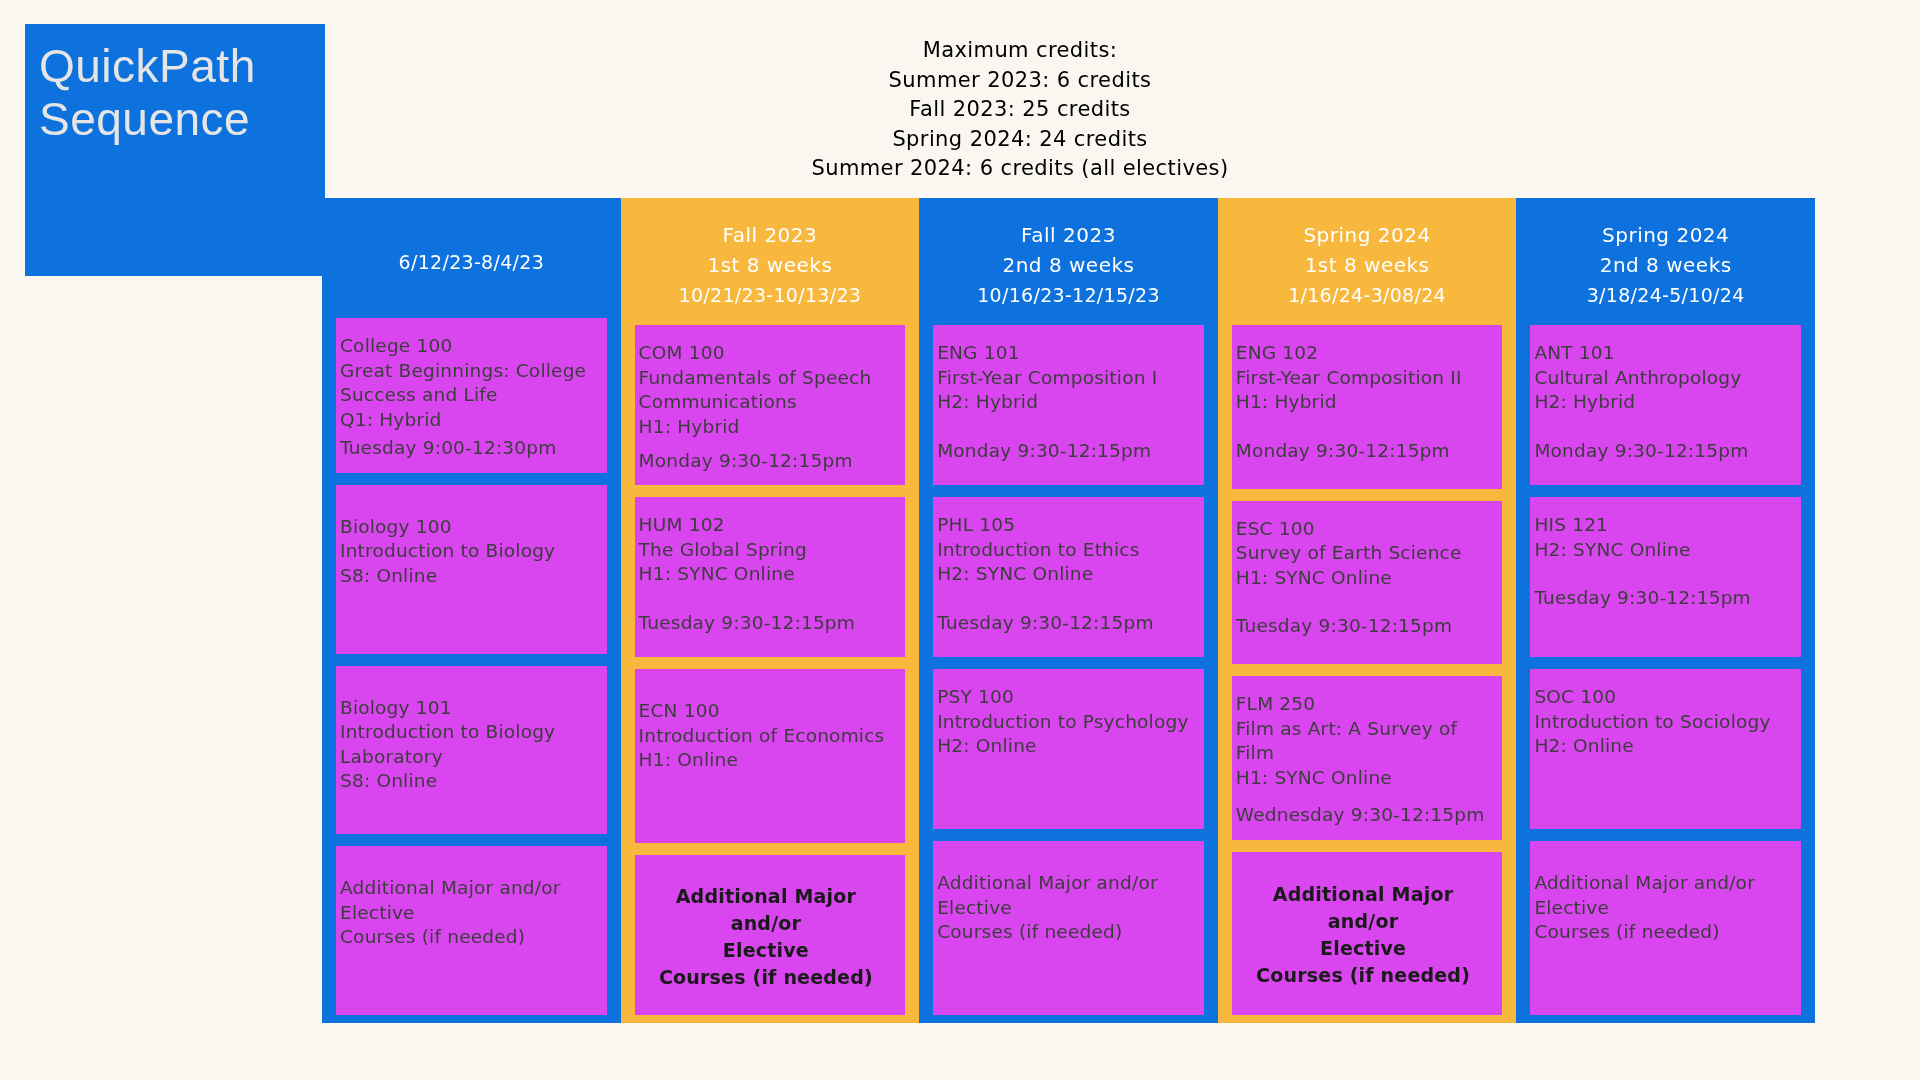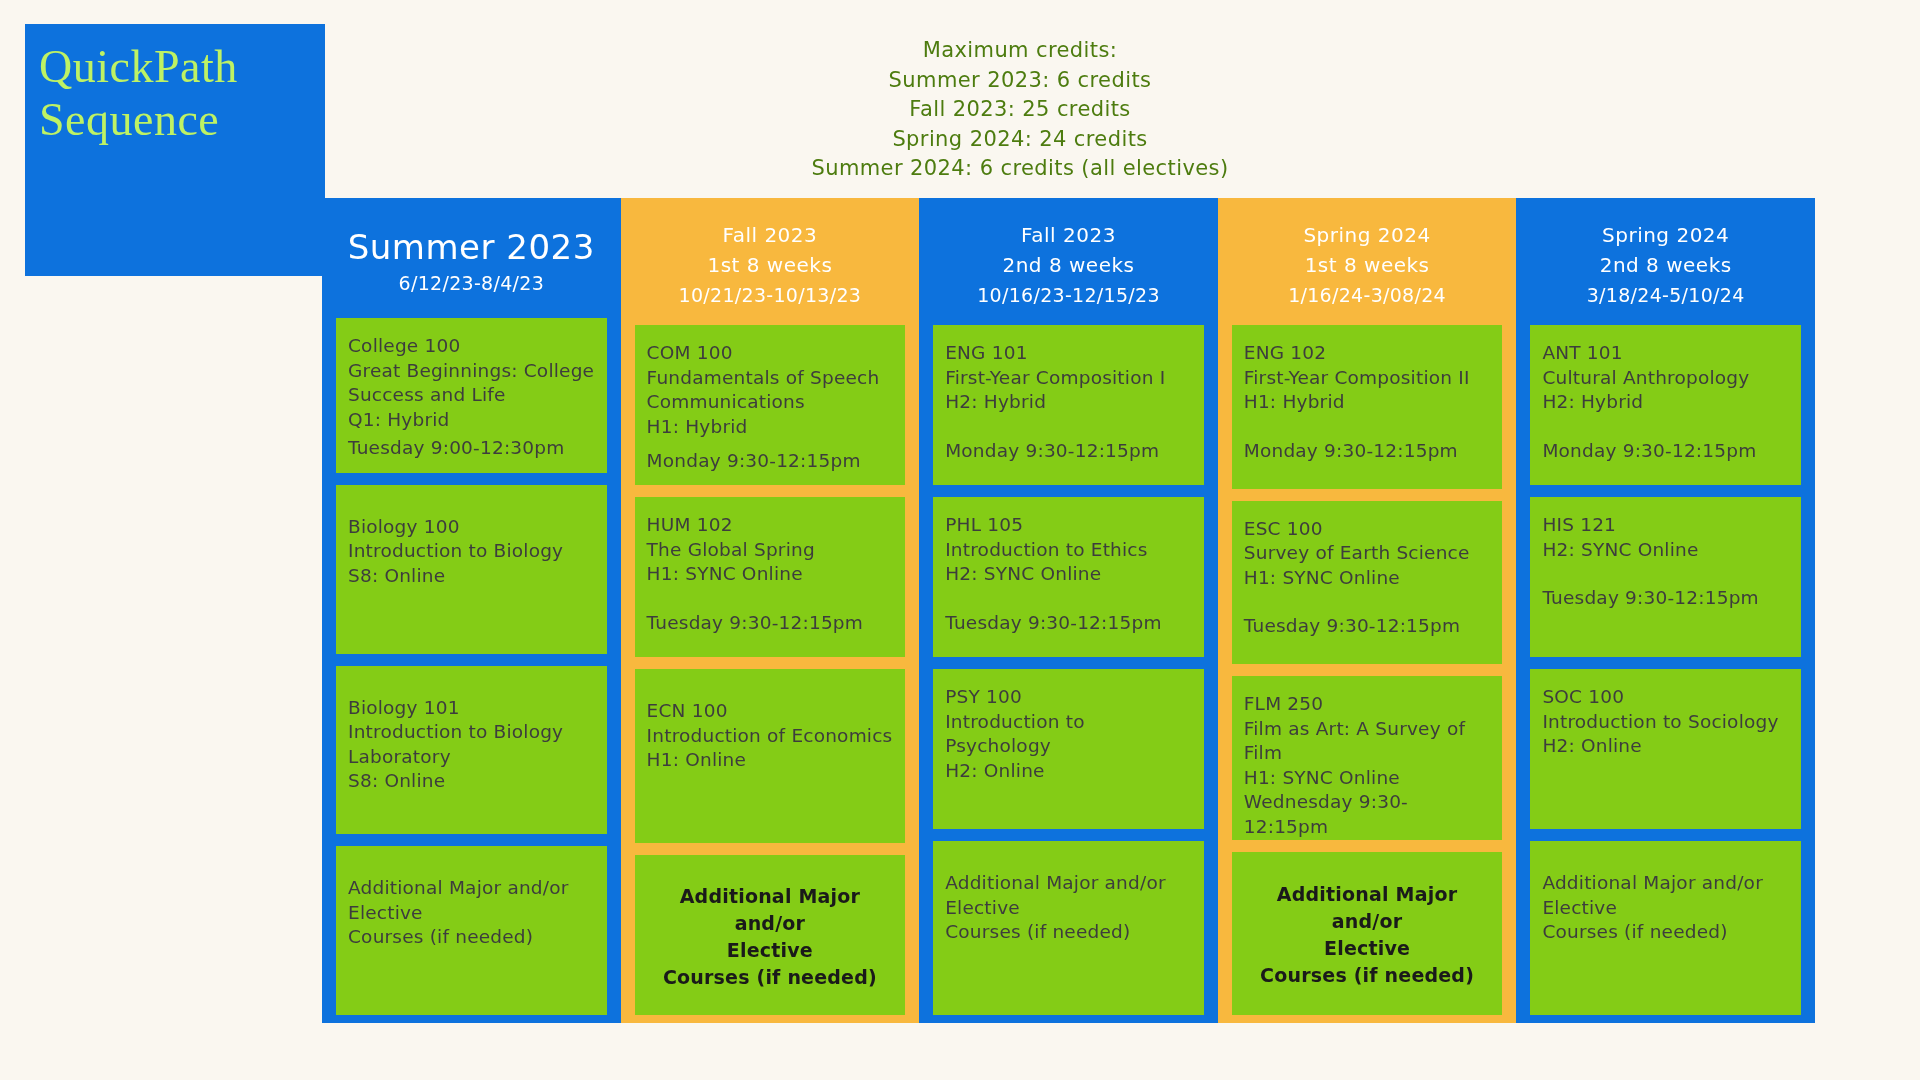--- a/index.html
+++ b/index.html
@@ -17,41 +17,41 @@
   #title-block {
     position: absolute;
     left: 25px;
     top: 24px;
     width: 300px;
     height: 252px;
     background: #0d72dd;
     padding: 16px 0 0 14px;
   }
   #title-block .title-line {
-    font-family: Liberation Serif, serif;
-    color: #bef264;
+    font-family: Liberation Sans, sans-serif;
+    color: #e5e5e5;
     font-size: 46px;
     line-height: 53px;
     letter-spacing: 0.5px;
     white-space: nowrap;
   }
 
   
   #credits {
     position: absolute;
     left: 700px;
     top: 36px;
     width: 640px;
     text-align: center;
   }
   #credits .credit-line {
     font-family: "DejaVu Sans", sans-serif;
     font-size: 21px;
     line-height: 29.5px;
-    color: #4d7c0f;
+    color: #000000;
     letter-spacing: 0.4px;
   }
 
   
   #grid {
     position: absolute;
     left: 322px;
     top: 198px;
     width: 1493px;
     height: 825px;
@@ -95,23 +95,23 @@
 
   .cards {
     flex: 1;
     display: flex;
     flex-direction: column;
     gap: 12px;
     padding: 0 14px;
   }
 
   .card {
-    background: #84cc16;
+    background: #d946ef;
     flex: 1 1 0;
-    padding: 16px 12px 12px 12px;
+    padding: 16px 12px 12px 4px;
     display: flex;
     flex-direction: column;
     justify-content: flex-start;
     overflow: hidden;
   }
   .card.pad-top   { padding-top: 30px; }
   .card.centered  {
     justify-content: center;
     text-align: center;
     font-weight: bold;
@@ -141,21 +141,20 @@
     <div class="credit-line">Maximum credits:</div>
     <div class="credit-line">Summer 2023: 6 credits</div>
     <div class="credit-line">Fall 2023: 25 credits</div>
     <div class="credit-line">Spring 2024: 24 credits</div>
     <div class="credit-line">Summer 2024: 6 credits (all electives)</div>
   </div>
 
 <div id="grid">
     <div class="column blue">
       <div class="col-header big">
-        <div class="ch-main">Summer 2023</div>
         <div class="ch-sub">6/12/23-8/4/23</div>
       </div>
       <div class="cards">
         <div class="card">
           <div class="line">College 100</div>
           <div class="line">Great Beginnings: College</div>
           <div class="line">Success and Life</div>
           <div class="line">Q1: Hybrid</div>
           <div class="line spacer"></div>
           <div class="line">Tuesday 9:00-12:30pm</div>

